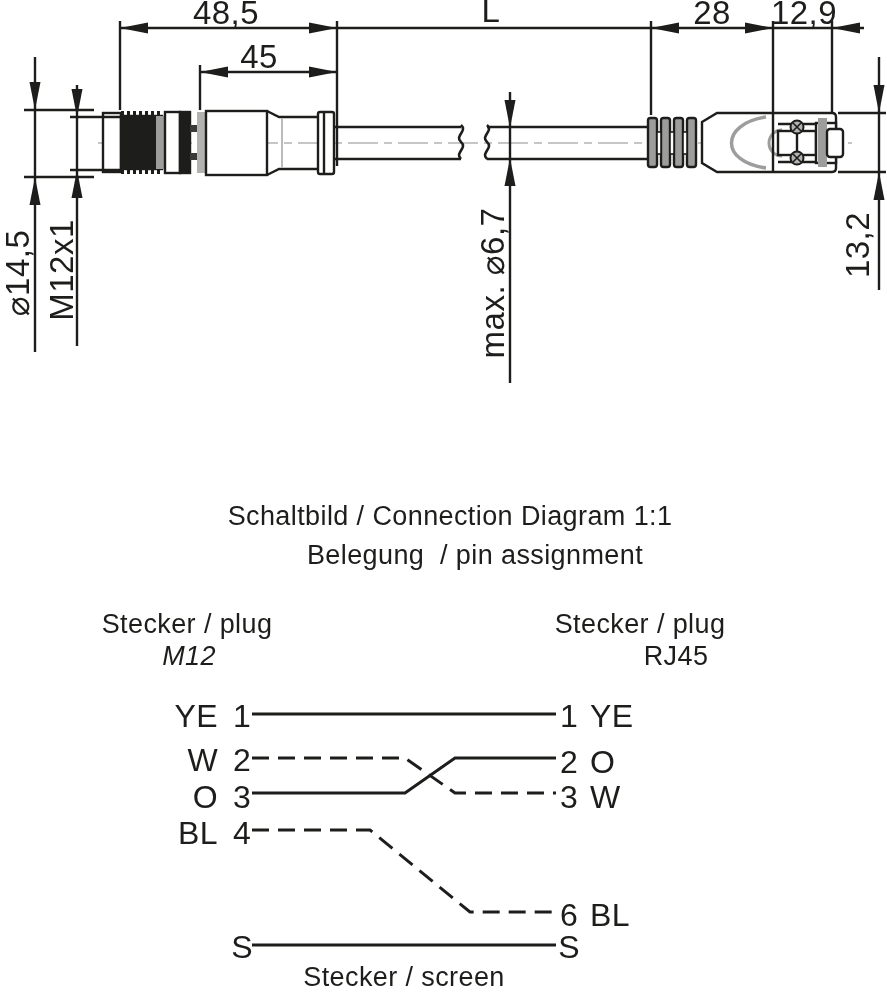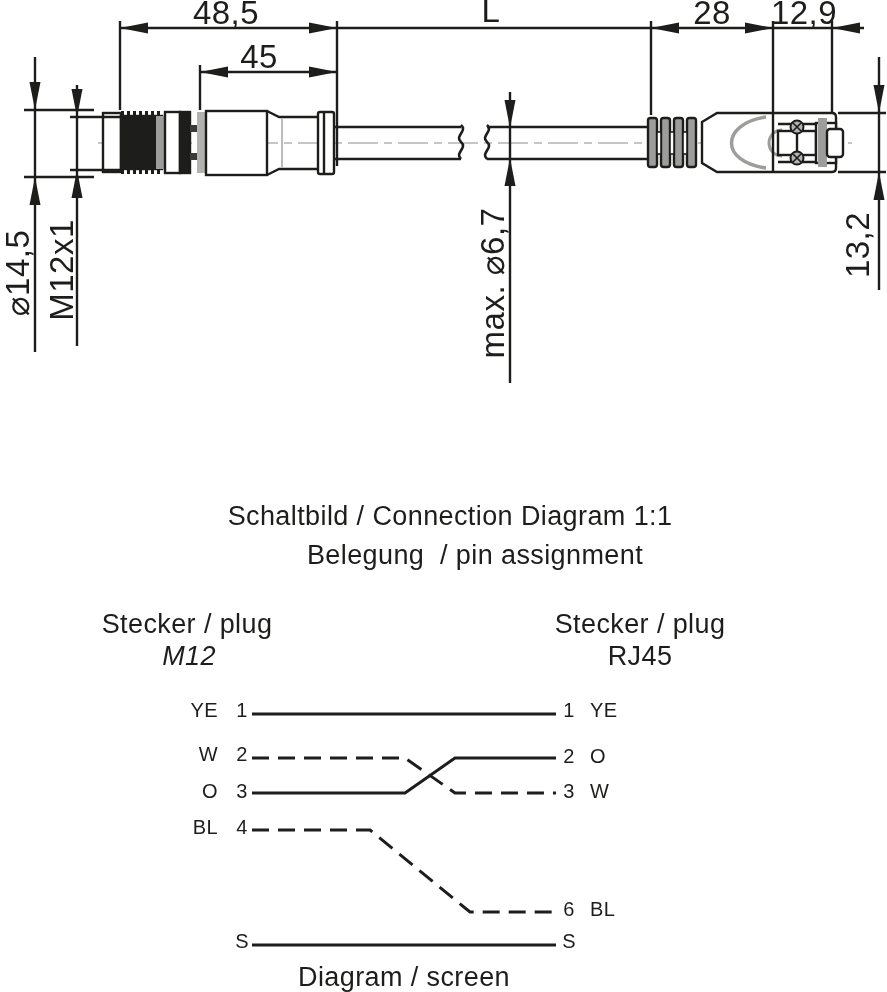--- a/index.html
+++ b/index.html
@@ -7,21 +7,21 @@
     position:relative;width:887px;height:992px;background:#fff;
     font-family:"Liberation Sans","DejaVu Sans",sans-serif;
     color:#1d1d1b;overflow:hidden;
   }
   svg.draw{position:absolute;left:0;top:0;}
   .lbl{position:absolute;white-space:nowrap;line-height:1;color:#1d1d1b;}
   .dim{font-size:33px;letter-spacing:0.5px;}
   .ctr{transform:translateX(-50%);}
   .rot{transform:translate(-50%,-50%) rotate(-90deg);}
   .body-txt{font-size:27px;letter-spacing:0.4px;}
-  .pin-txt{font-size:20px;letter-spacing:0.4px;}
+  .pin-txt{font-size:32px;letter-spacing:0.4px;}
   .pre{white-space:pre;}
   .right-align{text-align:right;}
   .center-align{text-align:center;}
 </style>
 </head>
 <body>
 
 <div class="canvas">
 
   <svg class="draw" width="887" height="992" viewBox="0 0 887 992">
@@ -153,21 +153,21 @@
   <div class="lbl dim rot" style="left:61px;top:270px;">M12x1</div>
   <div class="lbl dim rot" style="left:492px;top:283px;">max. ⌀6,7</div>
   <div class="lbl dim rot" style="left:857px;top:245px;">13,2</div>
 
   <div class="lbl body-txt ctr" style="left:450px;top:503px;">Schaltbild / Connection Diagram 1:1</div>
   <div class="lbl body-txt ctr pre" style="left:456px;top:542px;margin-left:19px;">Belegung  / pin assignment</div>
 
   <div class="lbl body-txt ctr" style="left:187px;top:611px;">Stecker / plug</div>
   <div class="lbl body-txt ctr" style="left:189px;top:643px;font-style:italic;">M12</div>
   <div class="lbl body-txt ctr" style="left:640px;top:611px;">Stecker / plug</div>
-  <div class="lbl body-txt ctr" style="left:640px;top:643px;">RJ45</div>
+  <div class="lbl body-txt ctr" style="left:676px;top:643px;">RJ45</div>
 
   <div class="lbl pin-txt right-align" style="left:118px;top:700px;width:100px;">YE</div>
   <div class="lbl pin-txt right-align" style="left:118px;top:744px;width:100px;">W</div>
   <div class="lbl pin-txt right-align" style="left:118px;top:781px;width:100px;">O</div>
   <div class="lbl pin-txt right-align" style="left:118px;top:817px;width:100px;">BL</div>
 
   <div class="lbl pin-txt center-align" style="left:227px;top:700px;width:30px;">1</div>
   <div class="lbl pin-txt center-align" style="left:227px;top:744px;width:30px;">2</div>
   <div class="lbl pin-txt center-align" style="left:227px;top:781px;width:30px;">3</div>
   <div class="lbl pin-txt center-align" style="left:227px;top:817px;width:30px;">4</div>
@@ -177,15 +177,15 @@
   <div class="lbl pin-txt center-align" style="left:554px;top:746px;width:30px;">2</div>
   <div class="lbl pin-txt center-align" style="left:554px;top:781px;width:30px;">3</div>
   <div class="lbl pin-txt center-align" style="left:554px;top:899px;width:30px;">6</div>
   <div class="lbl pin-txt center-align" style="left:554px;top:931px;width:30px;">S</div>
 
   <div class="lbl pin-txt" style="left:590px;top:700px;">YE</div>
   <div class="lbl pin-txt" style="left:590px;top:746px;">O</div>
   <div class="lbl pin-txt" style="left:590px;top:781px;">W</div>
   <div class="lbl pin-txt" style="left:590px;top:899px;">BL</div>
 
-  <div class="lbl body-txt ctr" style="left:404px;top:964px;">Diagram / screen</div>
+  <div class="lbl body-txt ctr" style="left:404px;top:964px;">Stecker / screen</div>
 
 </div>
 
 </body></html>

